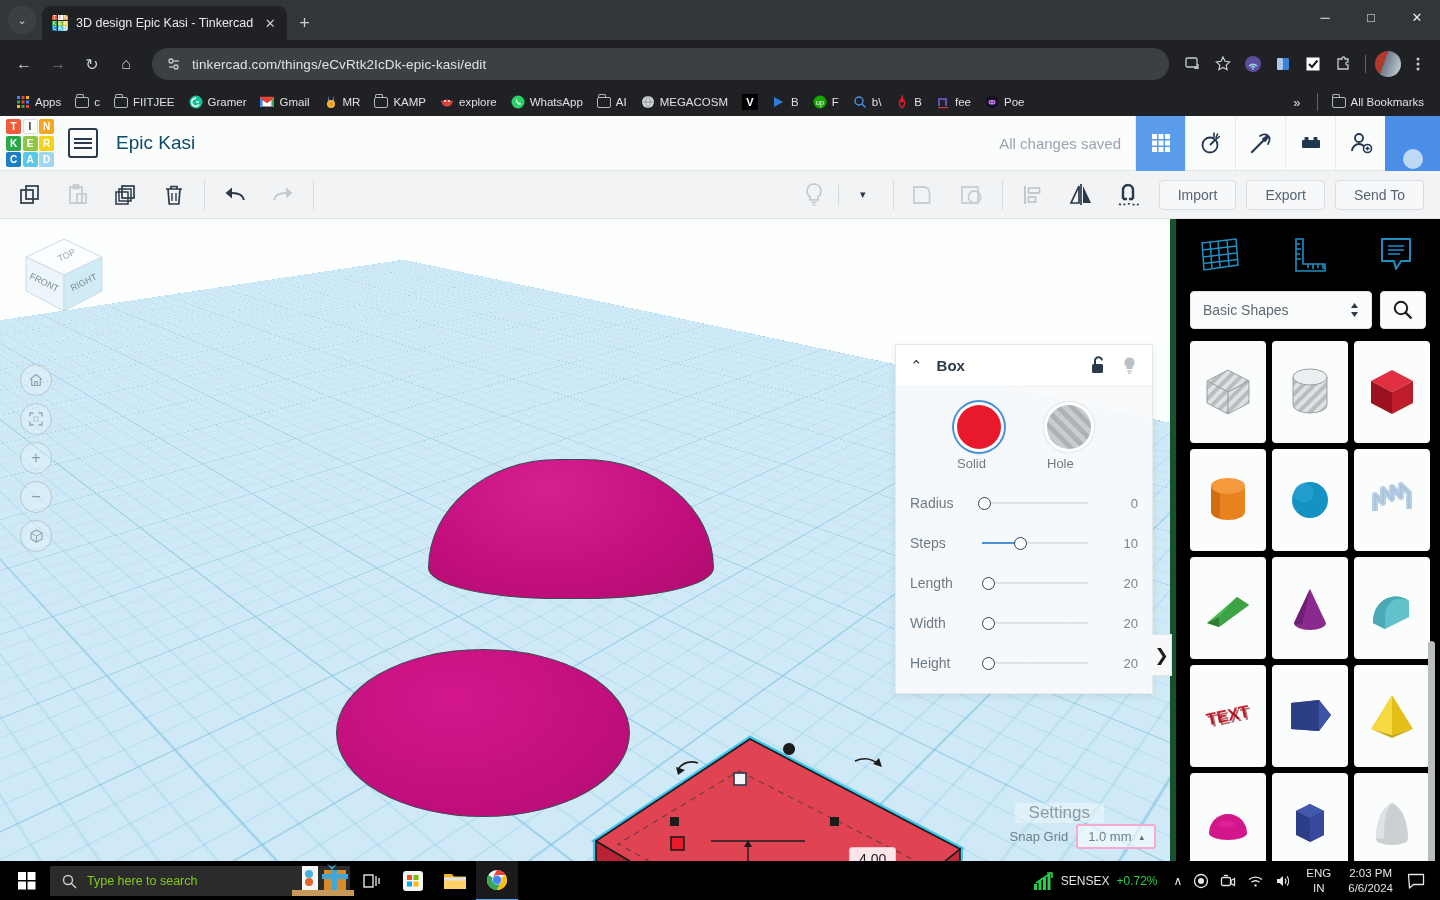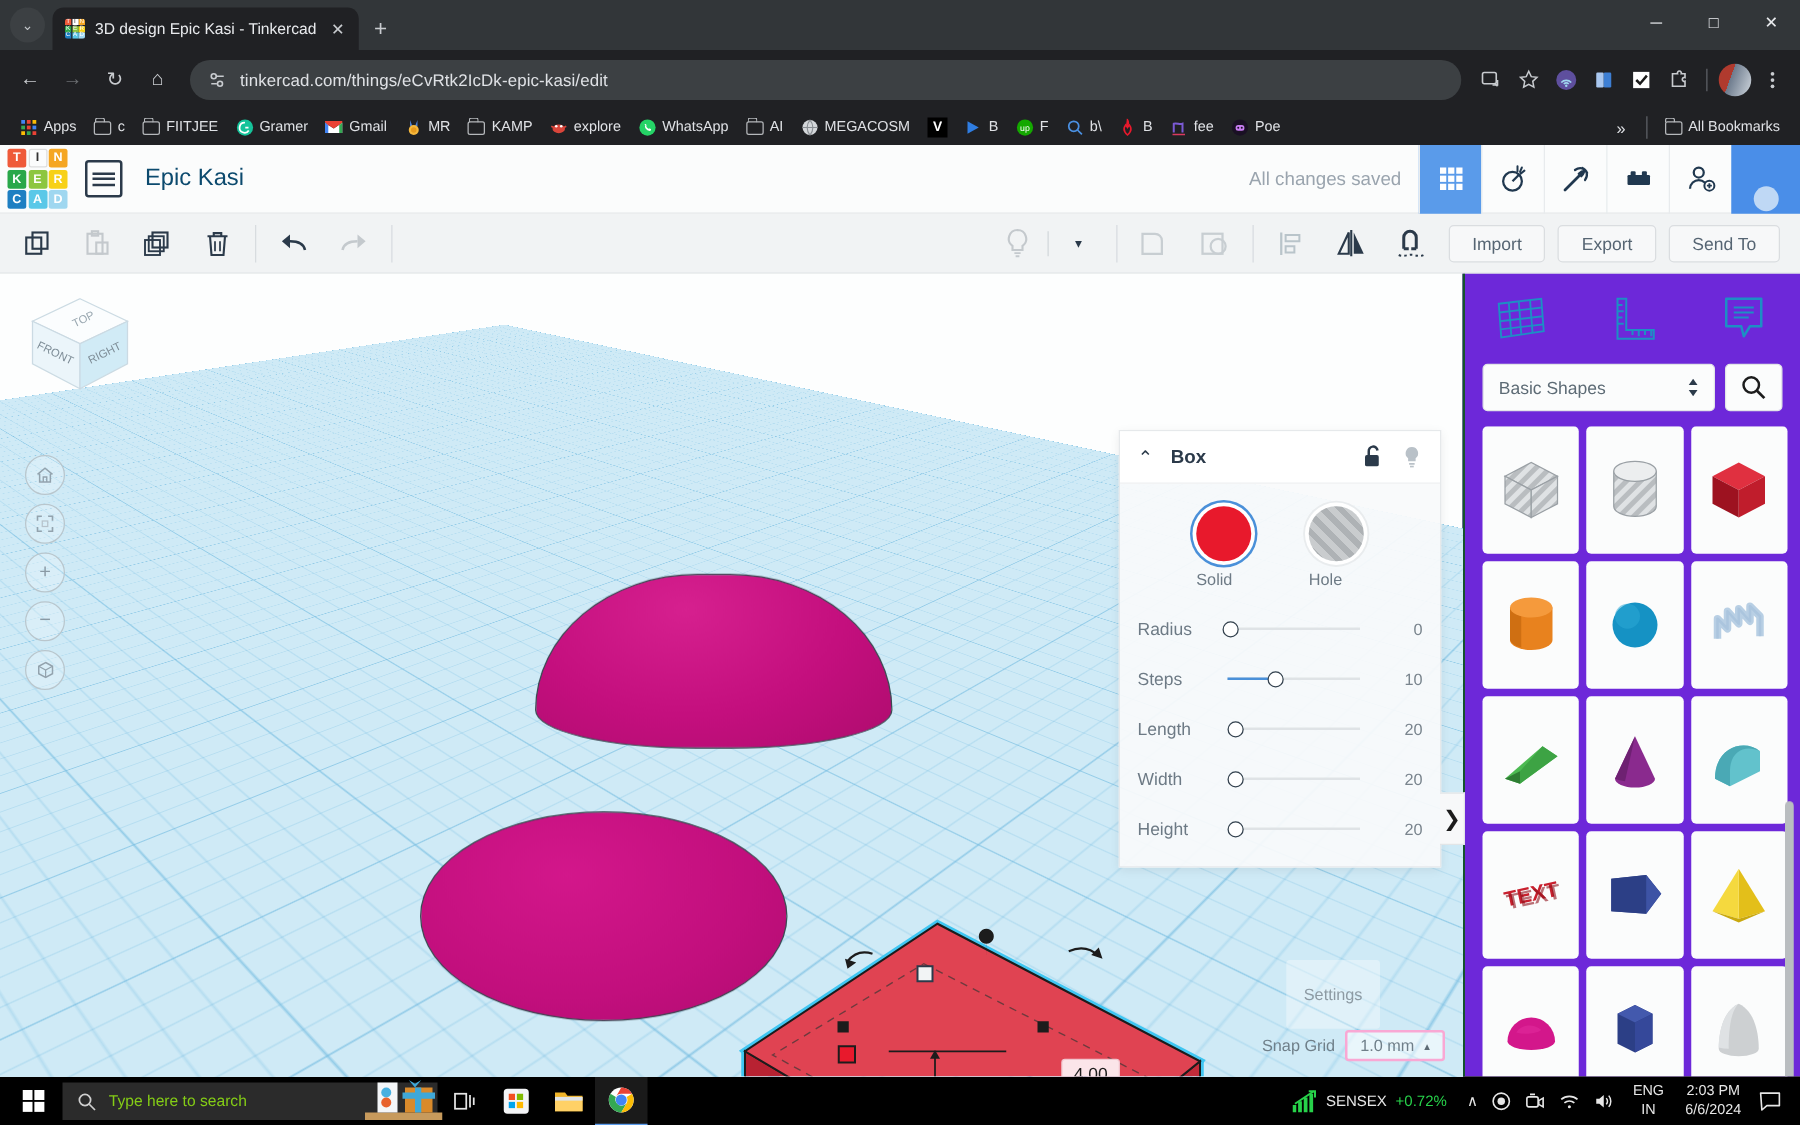--- a/index.html
+++ b/index.html
@@ -136,22 +136,22 @@
   .dome2 { left: 336px; top: 430px; width: 294px; height: 168px;
            border-radius: 50%;
            background: radial-gradient(ellipse at 40% 30%, #d3178b 0%, #c20f7d 60%, #b00c70 100%); }
 
   .boxobj { position: absolute; left: 590px; top: 512px; width: 375px; height: 305px; }
 
   .dimlabel { position: absolute; left: 849px; top: 628px; background: #fbe5e9;
               border: 1px solid #f1c4cd; border-radius: 3px; padding: 3px 9px;
               font-size: 14px; color: #1d1d1d; }
 
-  .vp-settings { position: absolute; right: 66px; bottom: 38px; font-size: 13px; color: #8d9aa3;
-                 background: rgba(255,255,255,.35); padding: 20px 14px; border-radius: 3px; }
+  .vp-settings { position: absolute; right: 66px; bottom: 38px; font-size: 17px; color: #8d9aa3;
+                 background: rgba(255,255,255,.35); padding: 0 14px; border-radius: 3px; }
   .vp-snap { position: absolute; right: 14px; bottom: 12px; display: flex; align-items: center; gap: 8px;
              font-size: 13px; color: #6f7f89; }
   .snap-val { background: rgba(255,255,255,.55); border: 2px solid #f9a8d4; border-radius: 3px;
               padding: 3px 10px; display: flex; align-items: center; gap: 8px; }
 
   .collapse-tab { position: absolute; left: 1152px; top: 518px; width: 20px; height: 42px;
                   background: #f7f8f9; border: 1px solid #e2e5e7; border-left: none;
                   display: flex; align-items: center; justify-content: center; color: #1c1c1c;
                   font-size: 17px; z-index: 6; }
 
@@ -175,21 +175,21 @@
   .prm-lbl { width: 68px; font-size: 14px; color: #6d7a85; }
   .prm-slider { flex: 1; height: 18px; position: relative; display: flex; align-items: center; }
   .track { position: absolute; left: 4px; right: 14px; height: 2px; background: #dfe3e6; }
   .fill { position: absolute; left: 4px; height: 2px; background: #4a90d9; }
   .knob { position: absolute; width: 13px; height: 13px; border-radius: 50%; background: #fff;
           border: 1.6px solid #32404d; }
   .prm-val { width: 36px; text-align: right; font-size: 13px; color: #7a858e; }
 
   
   .shapes { position: absolute; right: 0; top: 103px; width: 270px; height: 642px;
-            background: #6d28d9; border-left: 2px solid #14532d; display: flex; flex-direction: column; }
+            background: #000000; border-left: 6px solid #14532d; display: flex; flex-direction: column; }
   .shapes-tabs { display: flex; justify-content: space-around; align-items: center; height: 72px; }
   .sh-tab { width: 56px; height: 52px; display: flex; align-items: center; justify-content: center; }
   .shapes-search { display: flex; gap: 8px; padding: 0 14px 12px; }
   .sel {
     flex: 1; height: 38px; background: #fbfcfc; border: 1px solid #e2e5e7; border-radius: 4px;
     display: flex; align-items: center; padding: 0 12px; font-size: 14px; color: #5d6b75;
   }
   .sel .caret { margin-left: auto; display:flex; flex-direction:column; gap:2px; color:#2b3a4a; font-size:8px; line-height:6px;}
   .srch { width: 46px; height: 38px; background: #fbfcfc; border: 1px solid #e2e5e7; border-radius: 4px;
           display:flex; align-items:center; justify-content:center; }

